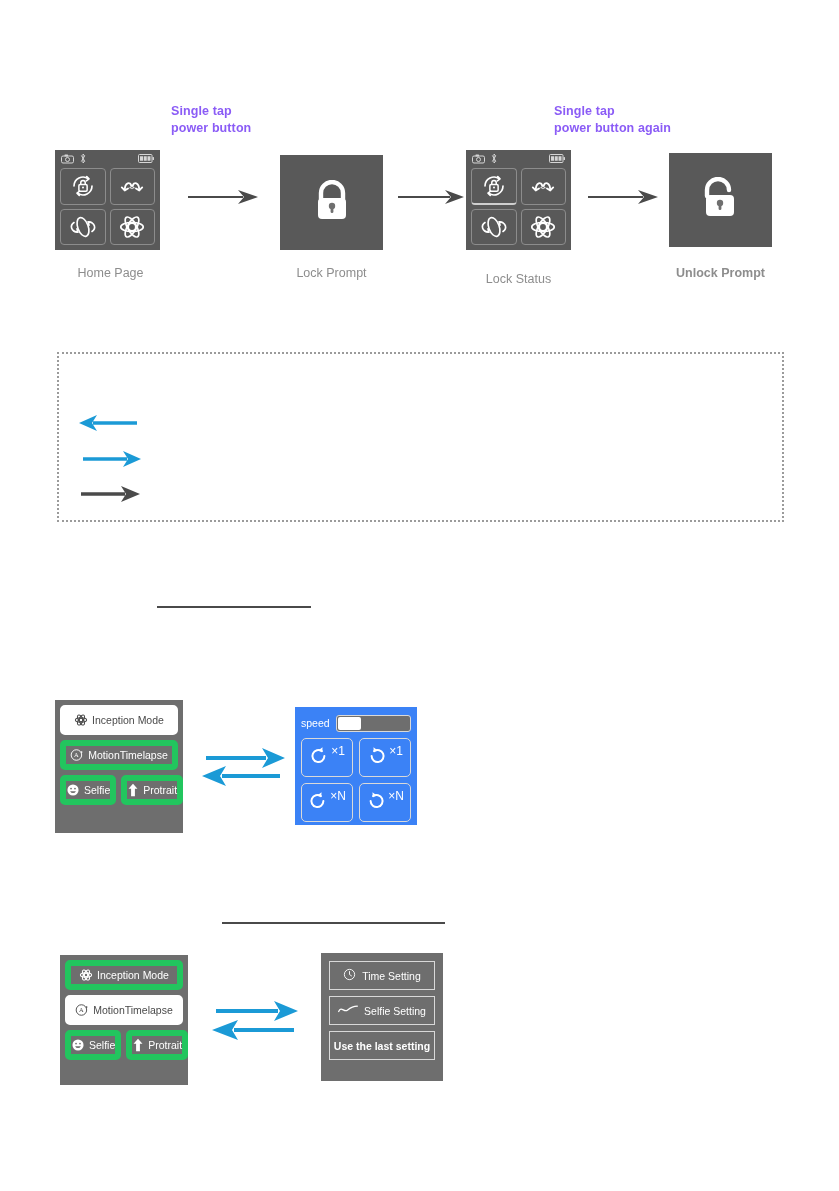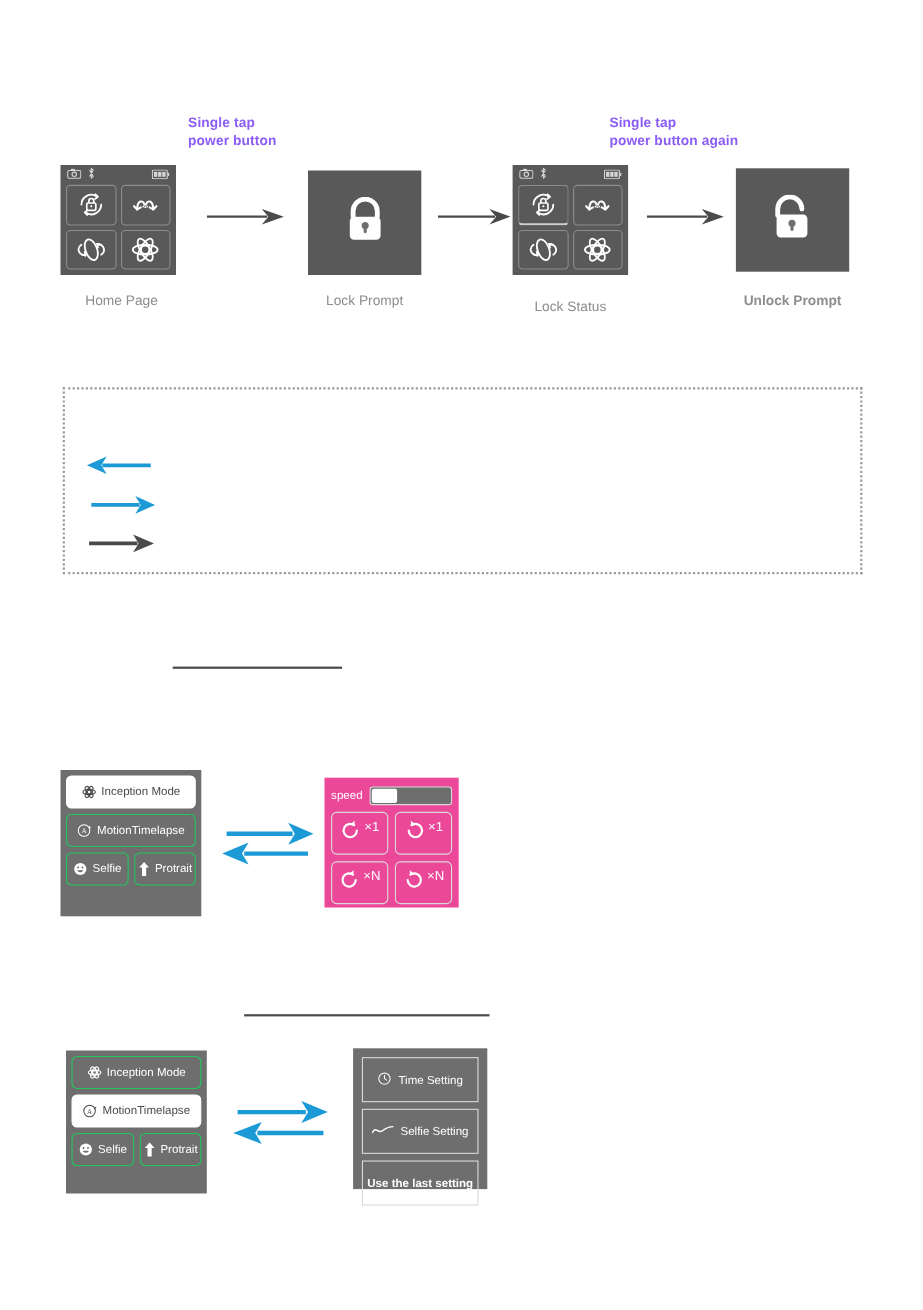--- a/index.html
+++ b/index.html
@@ -58,51 +58,51 @@
   
   .rule{background:#4a4a4a;height:1.6px;}
 
   
   .panel{
     background:#6e6e6e;box-sizing:border-box;position:absolute;
     padding:5px;
   }
   .mrow{display:flex;gap:5px;}
   .mitem{
-    border:1px solid #22c55e;border-radius:5px;
+    border:6px solid #22c55e;border-radius:5px;
     color:#ffffff;font-size:10.5px;
     display:flex;align-items:center;justify-content:center;gap:4px;
     box-sizing:border-box;height:30px;flex:1;
     background:transparent;white-space:nowrap;
     font-family:"Liberation Sans","DejaVu Sans",sans-serif;
   }
   .mitem.active{background:#ffffff;color:#4a4a4a;border-color:#ffffff;}
   .mitem .ico{display:flex;align-items:center;justify-content:center;}
 
   
-  .speedpanel{background:#ec4899;box-sizing:border-box;padding:6px;position:absolute;}
+  .speedpanel{background:#3b82f6;box-sizing:border-box;padding:6px;position:absolute;}
   .speedrow{display:flex;align-items:center;gap:6px;height:20px;margin-bottom:5px;}
   .speedlabel{color:#ffffff;font-size:10.5px;}
   .slider{
     flex:1;height:17px;border:1px solid #d9d9d9;border-radius:3px;
     position:relative;box-sizing:border-box;background:#6e6e6e;
   }
   .knob{position:absolute;left:1px;top:1px;bottom:1px;width:32%;background:#ffffff;border-radius:2px;}
   .spgrid{display:grid;grid-template-columns:1fr 1fr;grid-template-rows:1fr 1fr;gap:6px;}
   .spbtn{
     border:1px solid #d9d9d9;border-radius:5px;height:39px;
     display:flex;align-items:center;justify-content:center;gap:2px;
     color:#fff;box-sizing:border-box;
   }
   .spbtn .mult{font-size:12px;align-self:flex-start;margin-top:5px;}
 
   
   .setpanel{background:#6e6e6e;box-sizing:border-box;padding:8px;position:absolute;}
   .setitem{
-    border:1px solid #d9d9d9;color:#fff;font-size:10.5px;height:41px;
+    border:1px solid #d9d9d9;color:#fff;font-size:10.5px;height:29px;
     display:flex;align-items:center;justify-content:center;gap:6px;
     margin-bottom:6px;box-sizing:border-box;
   }
   .setitem:last-child{margin-bottom:0;font-weight:bold;}
 </style>
 </head>
 <body>
 
 <div class="abs step-head" style="left:171px;top:103px;">Single tap
 power button</div>

